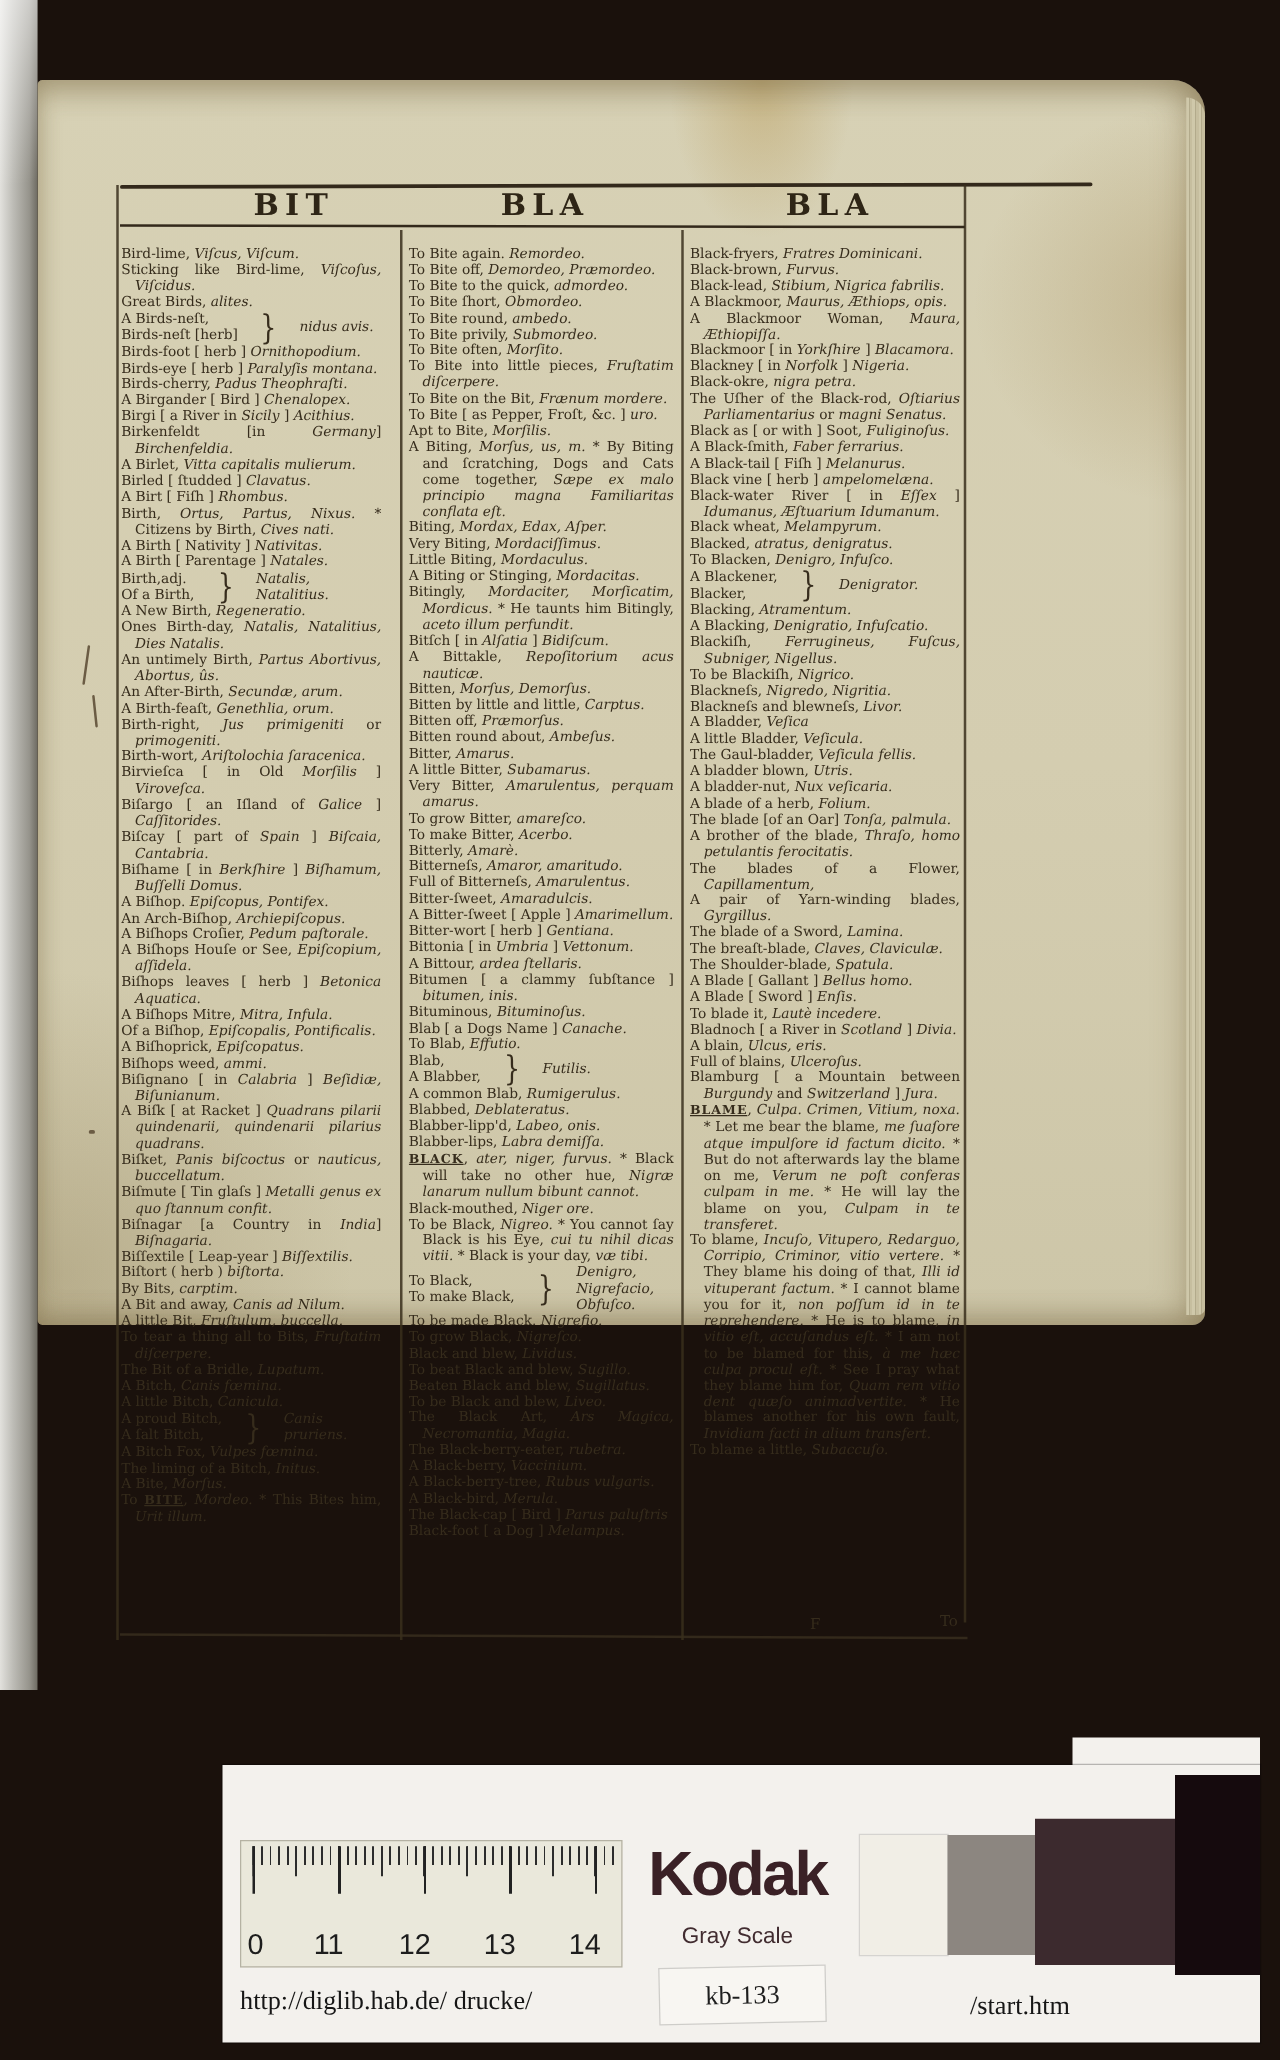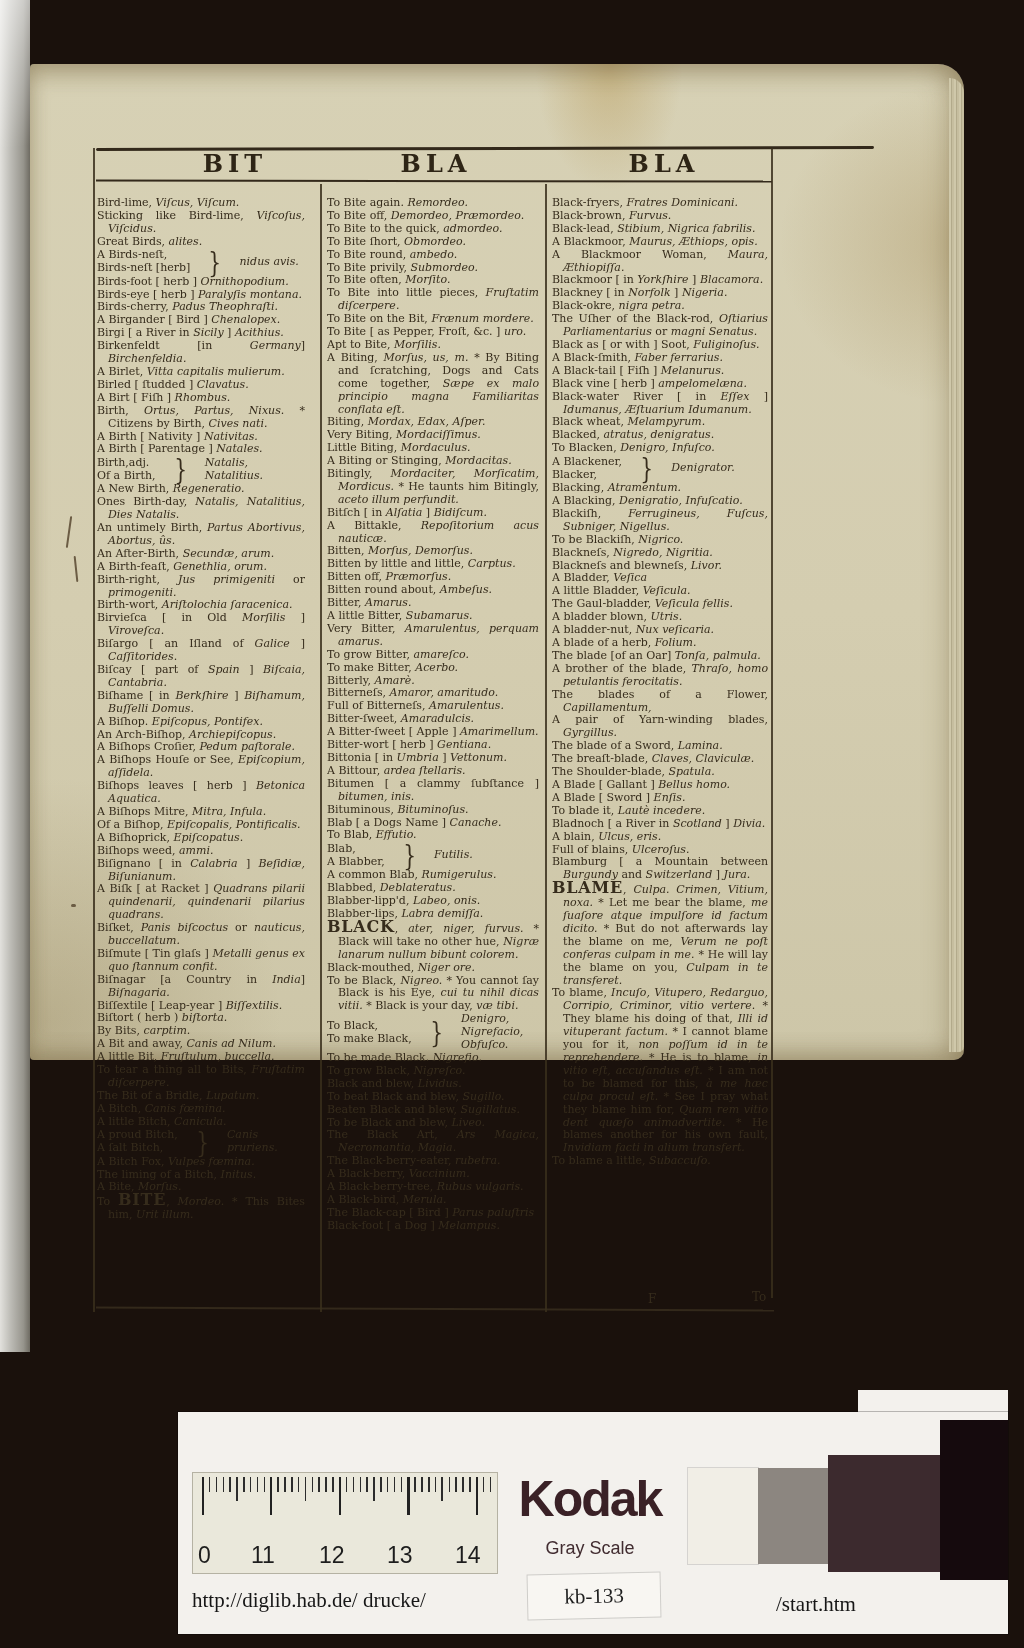--- a/index.html
+++ b/index.html
@@ -35,21 +35,21 @@
   
   .colhead{position:absolute;top:85px;width:140px;text-align:center;
     font-size:24px;font-weight:bold;letter-spacing:5px;color:#2e2516;}
   .h0{left:135px;} .h1{left:336px;} .h2{left:564px;}
   
   .col{position:absolute;top:133px;height:1124px;overflow:hidden;color:#362c1c;
     font-size:11px;line-height:12.9px;}
   .c0{left:67px;width:208px;} .c1{left:297px;width:212px;} .c2{left:522px;width:216px;}
   .entry{text-align:justify;padding-left:11px;text-indent:-11px;}
   .entry .it{font-style:italic;}
-  .entry .bd{font-weight:bold;font-size:16px;letter-spacing:.8px;}
+  .entry .bd{font-weight:bold;font-size:10px;letter-spacing:.8px;text-decoration:underline;}
   .entry.brace{display:flex;align-items:center;gap:16px;padding-left:0;text-indent:0;text-align:left;}
   .entry.brace .bl div{white-space:nowrap;}
   .entry.brace .bgl{font-size:27px;line-height:1;transform:scaleX(.75);color:#362c1c;}
   .entry.brace .br{flex:1;font-style:italic;}
   .sig,.catch{position:absolute;color:#362c1c;font-size:12px;}
   .sig{left:618px;top:1228px;}
   .catch{left:722px;top:1226px;}
   
   .ink{position:absolute;background:#6b5c44;border-radius:2px;}
   .ink1{left:38px;top:452px;width:2px;height:32px;transform:rotate(8deg);}
@@ -240,21 +240,21 @@
             <div>Blab,</div>
             <div>A Blabber,</div>
           </div>
           <div class="bgl">}</div>
           <div class="br"><span class="it">Futilis.</span></div>
         </div>
         <div class="entry"><span>A common Blab, </span><span class="it">Rumigerulus.</span></div>
         <div class="entry"><span>Blabbed, </span><span class="it">Deblateratus.</span></div>
         <div class="entry"><span>Blabber-lipp'd, </span><span class="it">Labeo, onis.</span></div>
         <div class="entry"><span>Blabber-lips, </span><span class="it">Labra demiſſa.</span></div>
-        <div class="entry"><span class="bd">BLACK</span><span>, </span><span class="it">ater, niger, furvus.</span><span> * Black will take no other hue, </span><span class="it">Nigræ lanarum nullum bibunt colorem.</span></div>
+        <div class="entry"><span class="bd">BLACK</span><span>, </span><span class="it">ater, niger, furvus.</span><span> * Black will take no other hue, </span><span class="it">Nigræ lanarum nullum bibunt cannot.</span></div>
         <div class="entry"><span>Black-mouthed, </span><span class="it">Niger ore.</span></div>
         <div class="entry"><span>To be Black, </span><span class="it">Nigreo.</span><span> * You cannot ſay Black is his Eye, </span><span class="it">cui tu nihil dicas vitii.</span><span> * Black is your day, </span><span class="it">væ tibi.</span></div>
         <div class="entry brace">
           <div class="bl">
             <div>To Black,</div>
             <div>To make Black,</div>
           </div>
           <div class="bgl">}</div>
           <div class="br"><span class="it">Denigro, Nigrefacio, Obfuſco.</span></div>
         </div>

